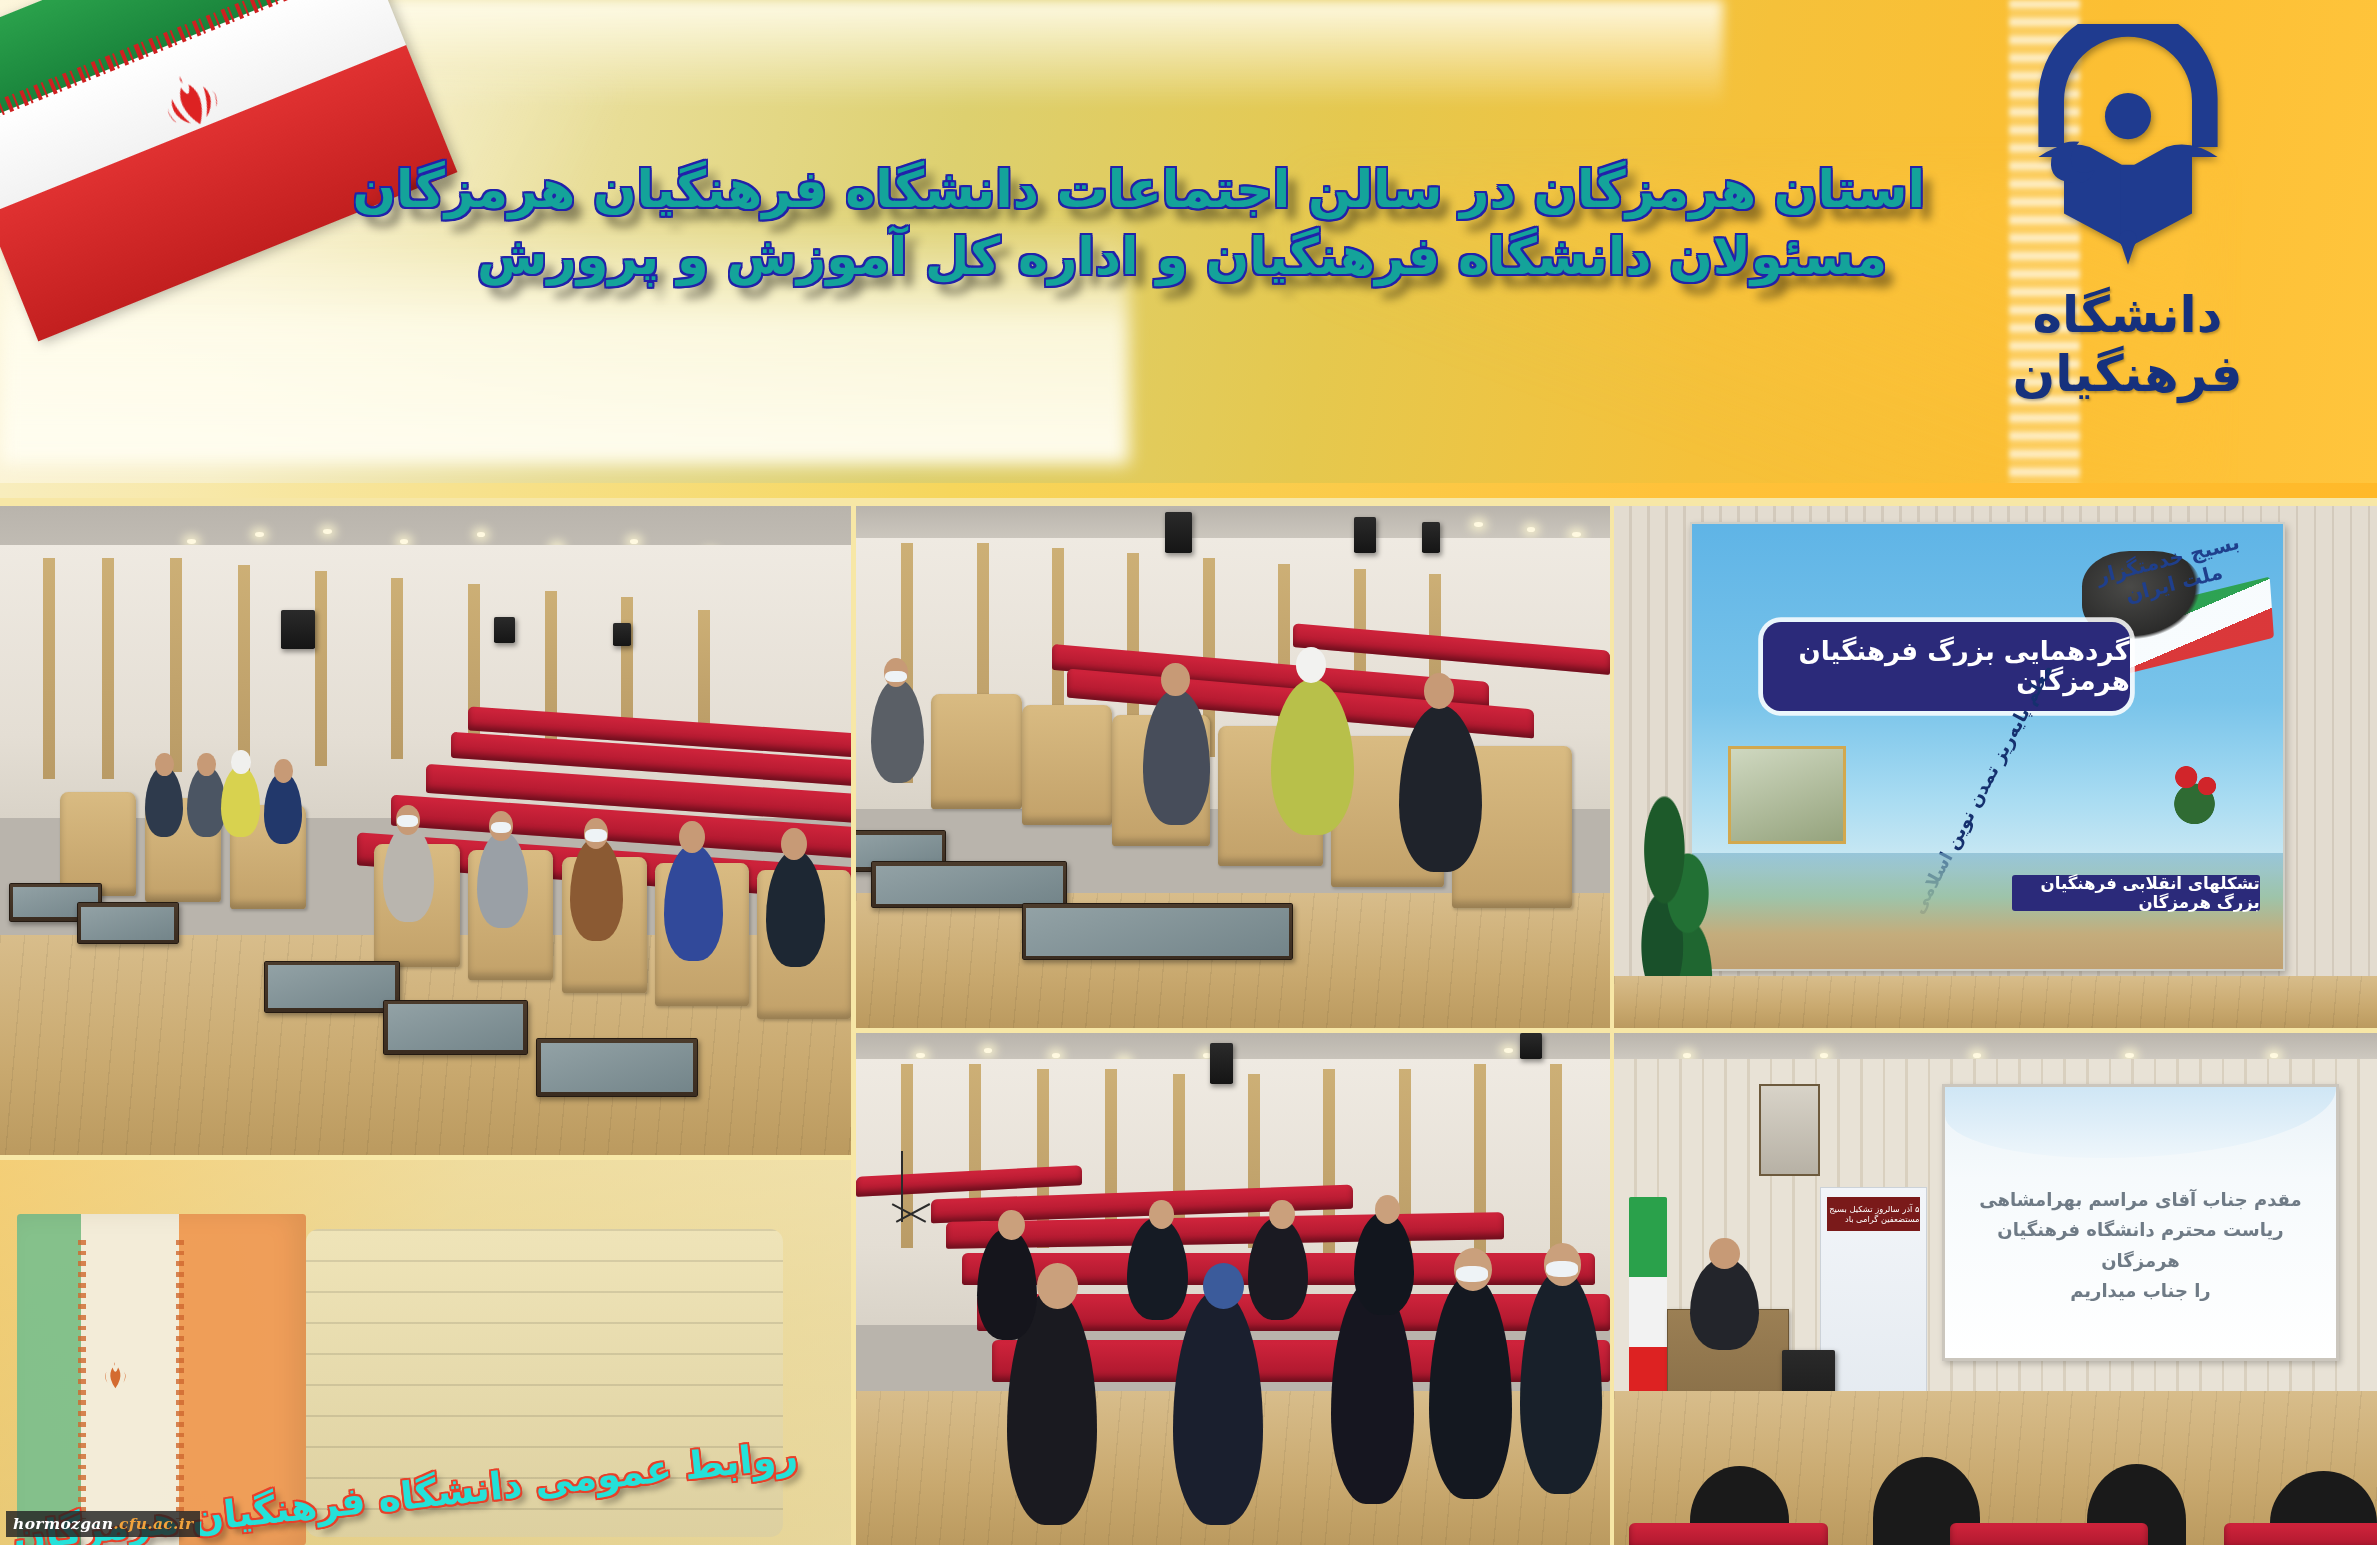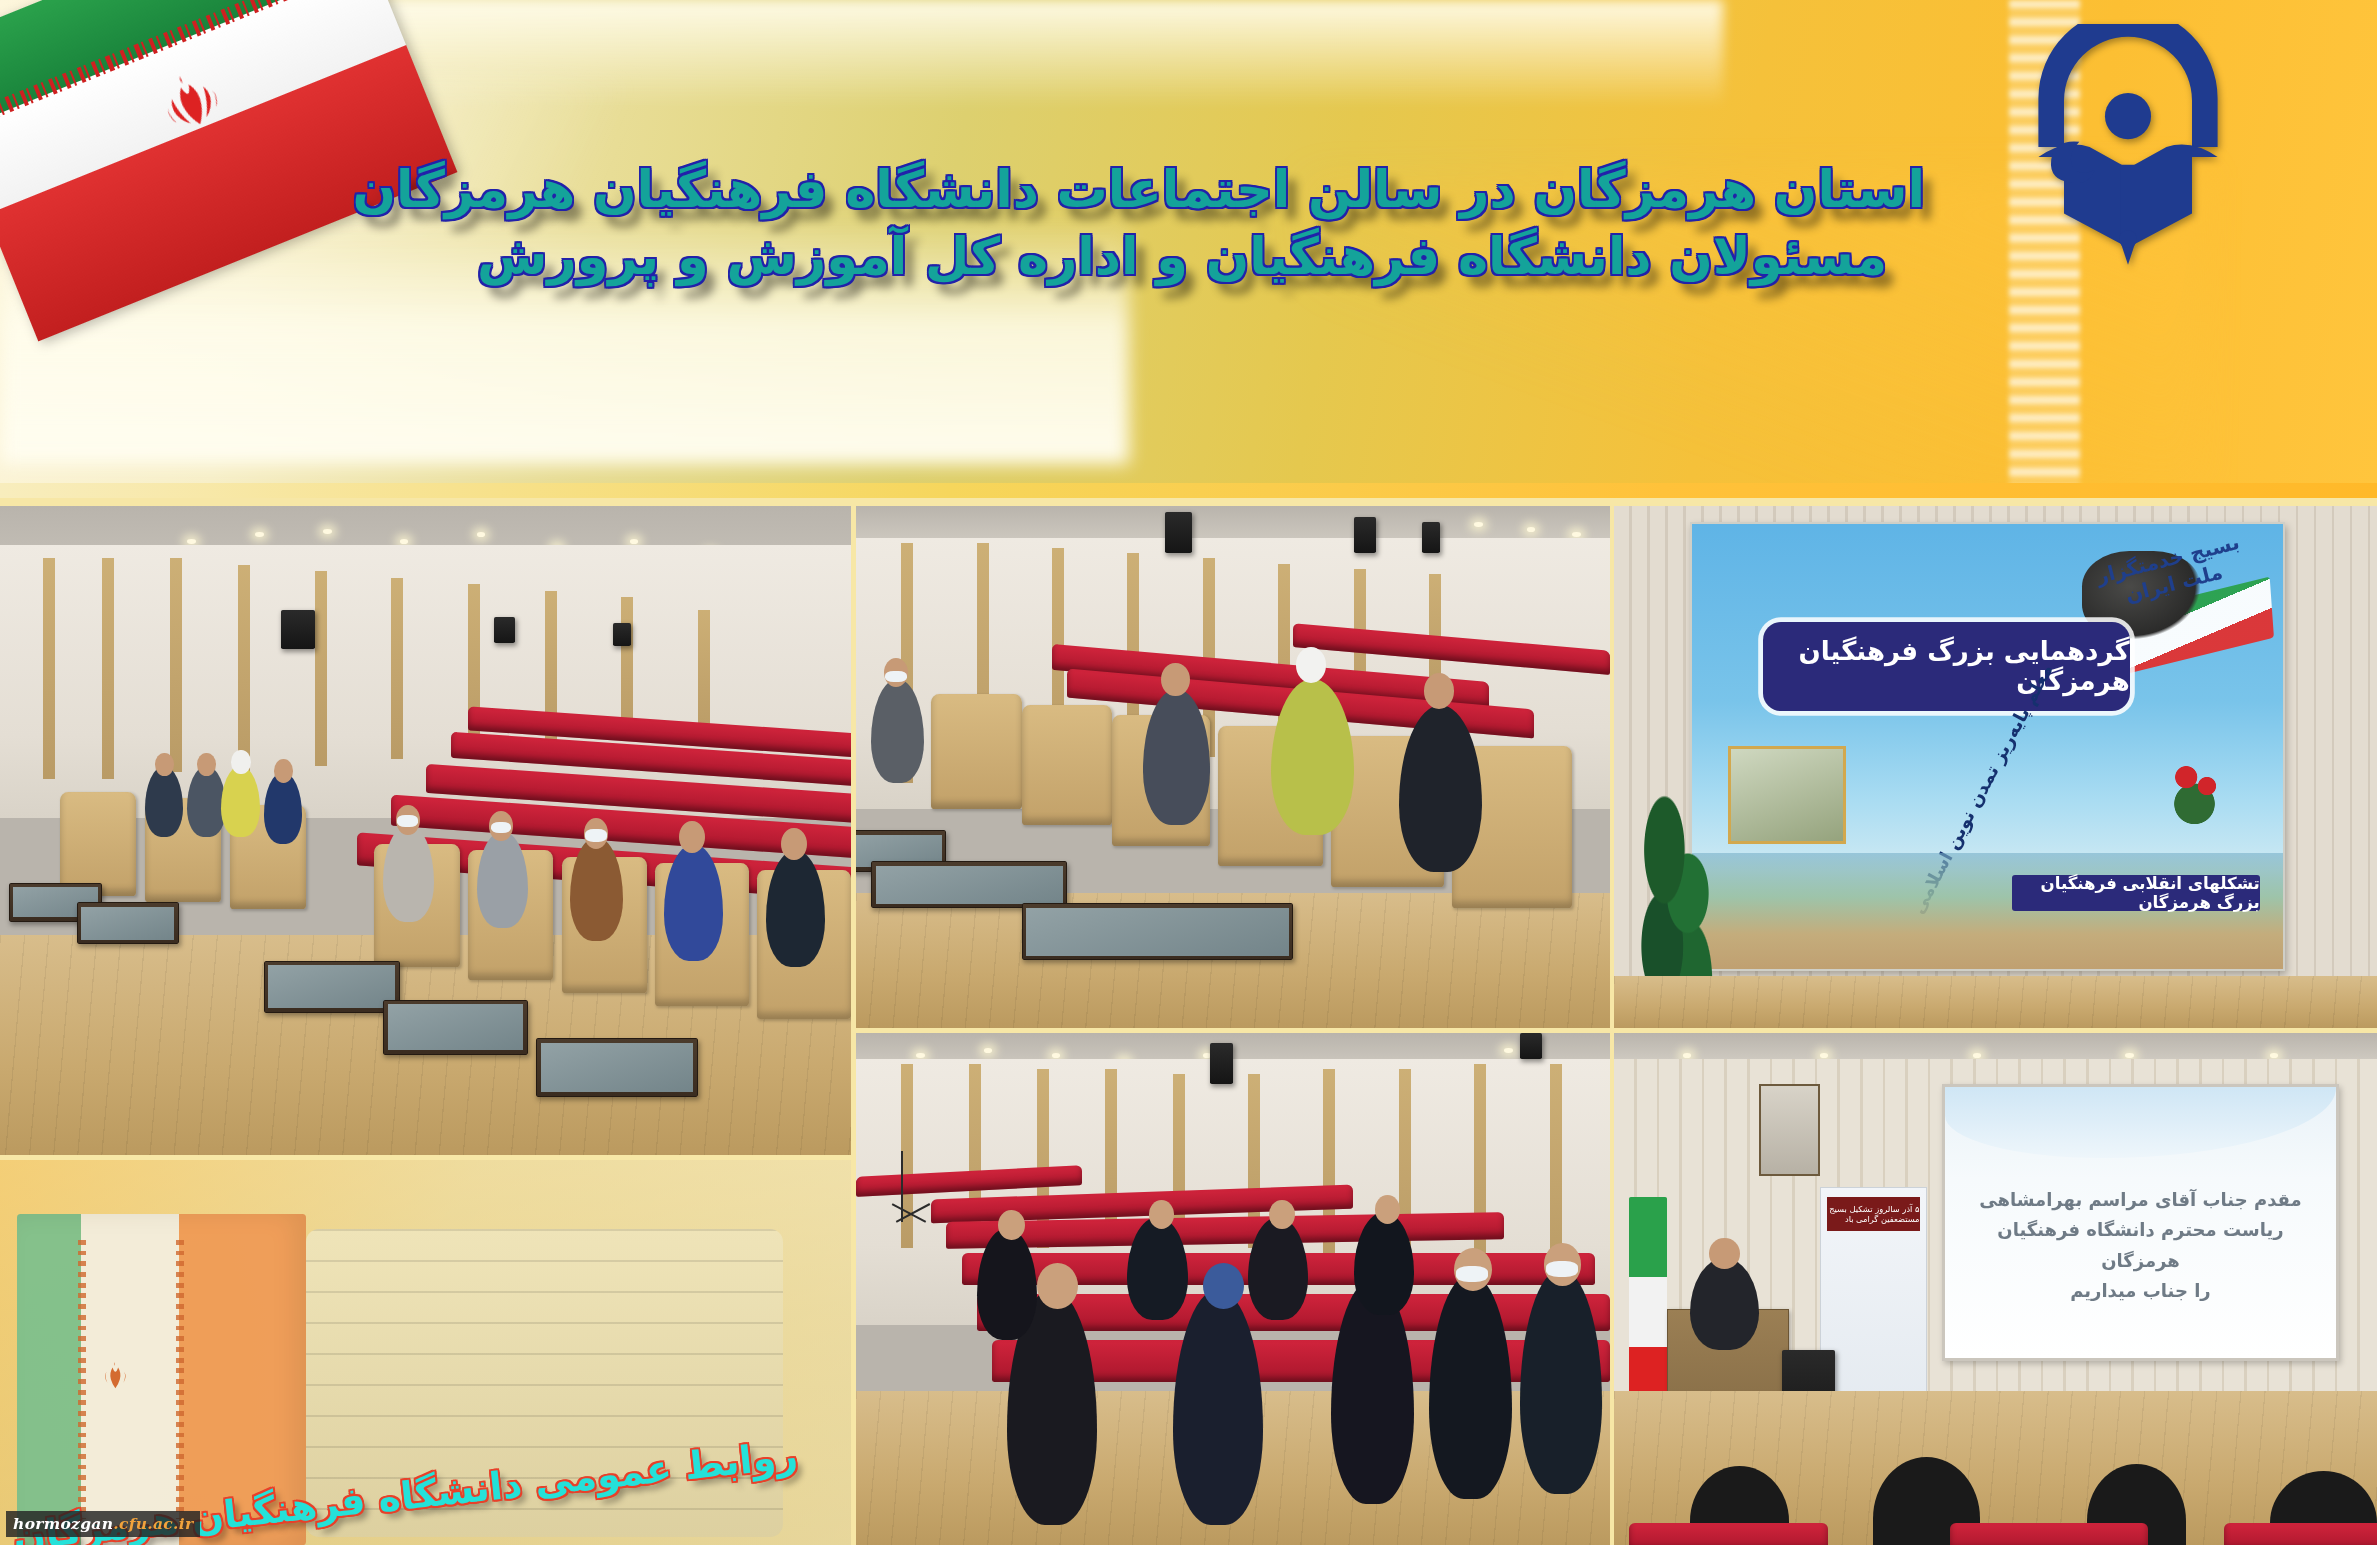--- a/index.html
+++ b/index.html
@@ -417,20 +417,21 @@
           <path d="M30 96 V58 A70 70 0 0 1 170 58 V96 h-20 V60 A50 50 0 0 0 50 60 v36z"></path>
           <circle cx="100" cy="72" r="18"></circle>
           <path d="M30 104 h20 v44 l45 24 v-62 l-25 -14 q-20 -6 -40 8z"></path>
           <path d="M170 104 h-20 v44 l-45 24 v-62 l25 -14 q20 -6 40 8z"></path>
           <path d="M94 110 h12 v60 l-6 18 l-6 -18z"></path>
           <circle cx="100" cy="168" r="7"></circle>
           <path d="M62 92 q-20 -2 -22 14 q-2 16 16 18 q14 2 18 -10 q-14 6 -18 -4 q-3 -9 6 -18z"></path>
         </g>
       </svg>
       <div class="logo-text">
+        <div class="l1">دانشگاه فرهنگیان</div>
       </div>
     </div>
 
     <div class="header-bottom-edge"></div>
   </div>
 
   <div class="grid">
 
     <div class="photo ph-left">
       <div class="hall">

